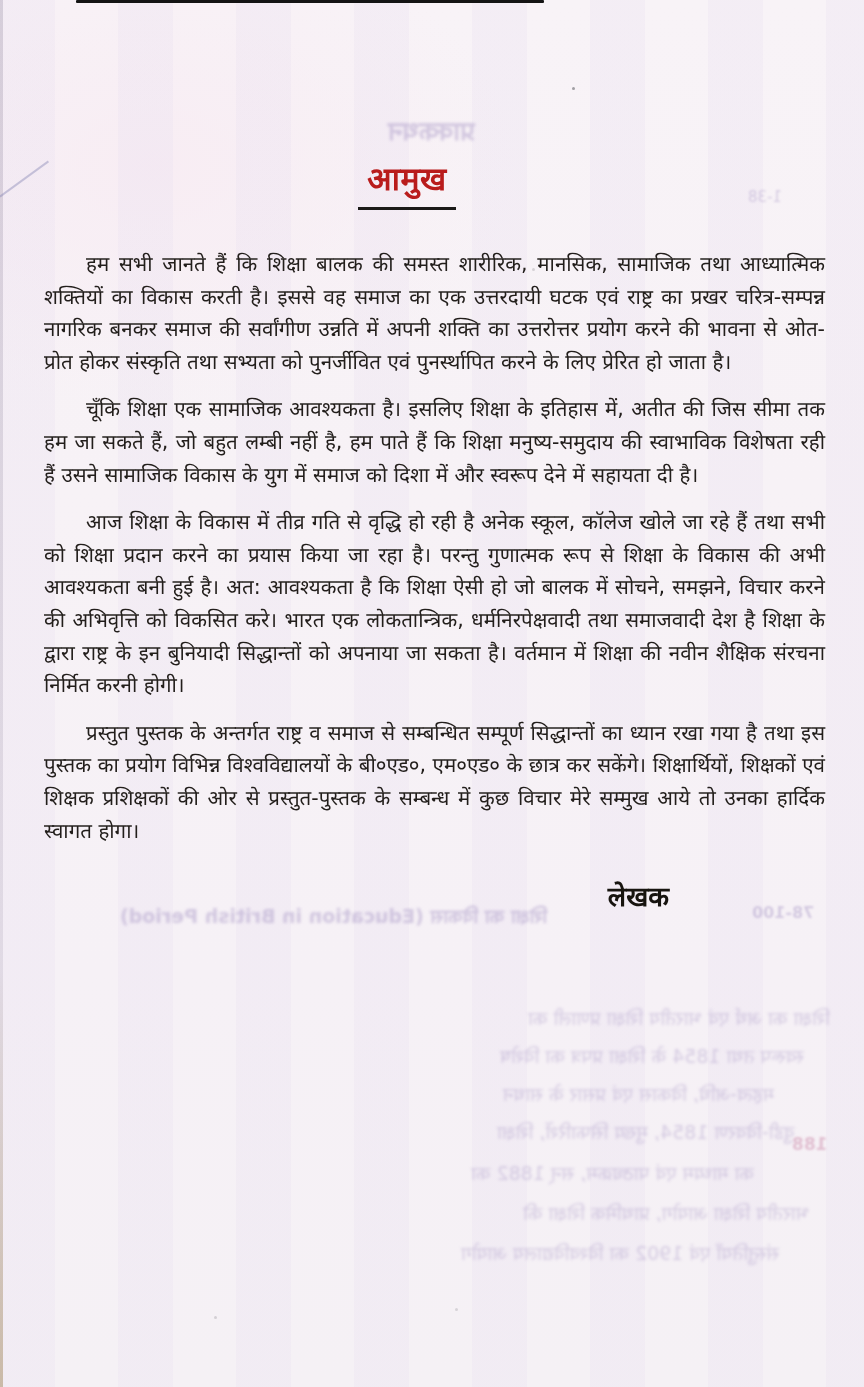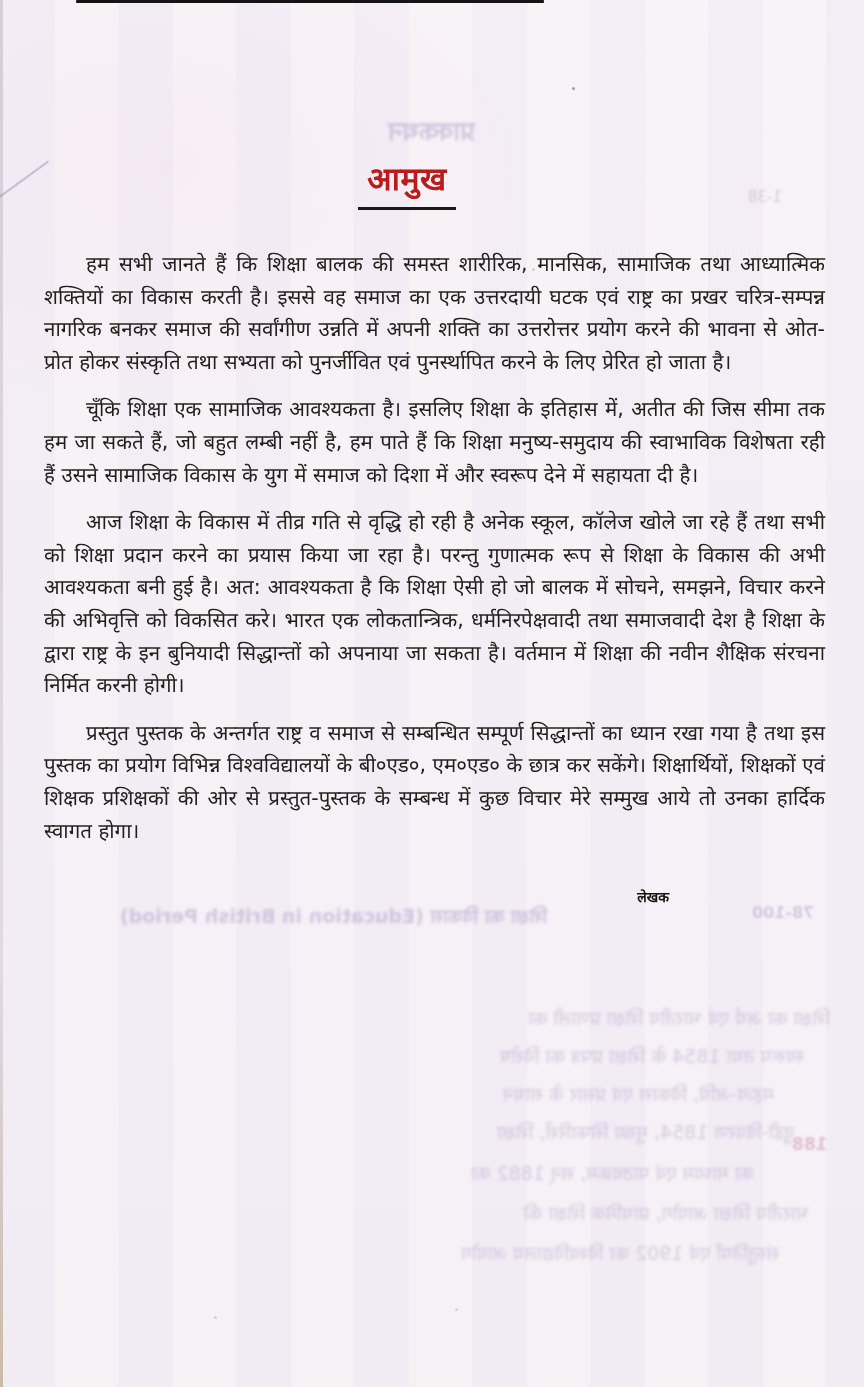--- a/index.html
+++ b/index.html
@@ -22,21 +22,21 @@
   .speck{position:absolute;width:3px;height:3px;border-radius:50%;background:rgba(90,90,95,.55);}
 
   .title-wrap{position:absolute;top:156px;left:0;width:100%;text-align:center;transform:translateX(-25px);}
   .title{font-weight:bold;font-size:32px;color:#b91c1c;letter-spacing:.5px;}
   .title-underline{position:absolute;top:207px;left:358px;width:98px;height:3px;background:#1b1a18;}
 
   .content{position:absolute;left:44px;top:248px;width:781px;
     font-size:20.5px;line-height:32.6px;color:#221e1b;text-align:justify;}
   .content p{margin:0 0 15px 0;text-indent:42px;}
   .signature{margin-top:34px;text-align:right;padding-right:156px;
-    font-weight:bold;font-size:14px;color:#17140f;}
+    font-weight:bold;font-size:27px;color:#17140f;}
 
   .ghost{position:absolute;color:#b2a3cc;pointer-events:none;
     filter:blur(1.7px);opacity:.55;transform:scaleX(-1);white-space:nowrap;}
   .ghost.num{filter:blur(1.2px);opacity:.5;}
   .ghost.pink{color:#d49fb9;filter:blur(1.1px);opacity:.6;}
   .ghost-block-line{position:absolute;right:34px;text-align:right;color:#b2a3cc;
     filter:blur(1.8px);opacity:.5;transform:scaleX(-1);white-space:nowrap;font-size:19px;}
 </style>
 </head>
 <body>

